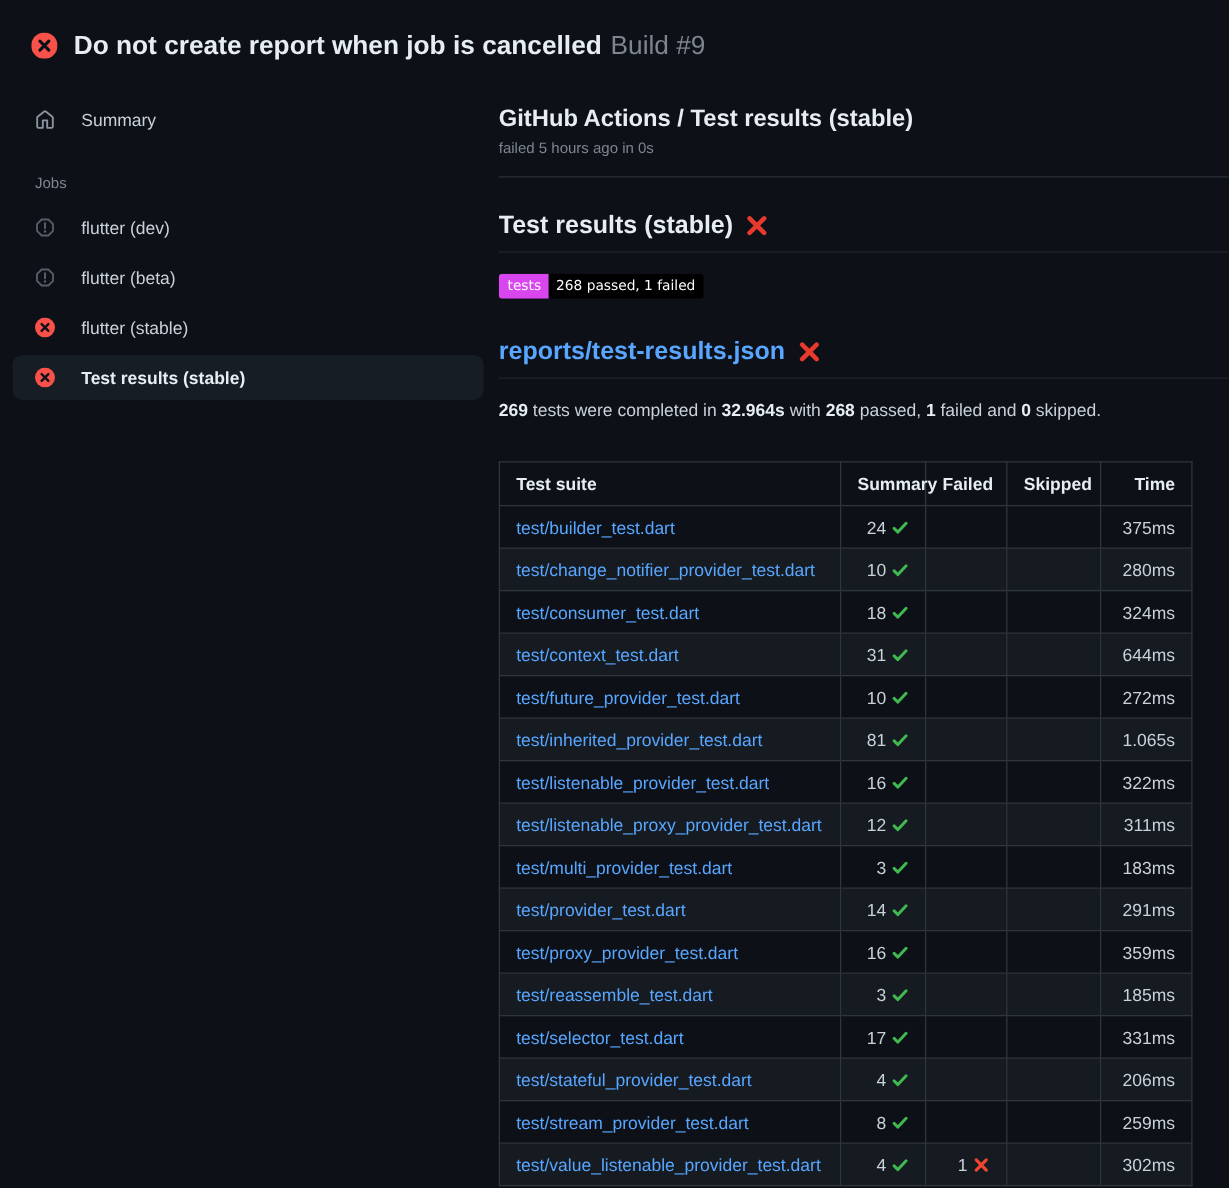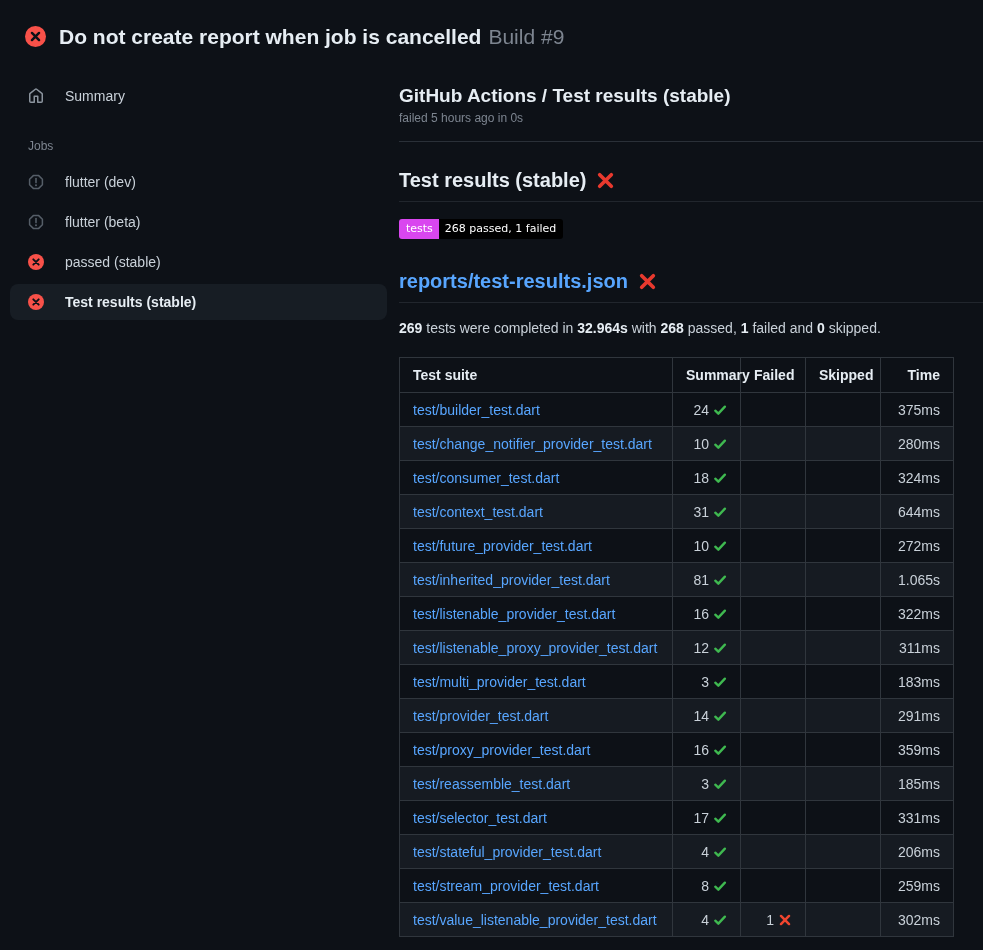--- a/index.html
+++ b/index.html
@@ -71,21 +71,21 @@
     border-radius: 3px; overflow: hidden; line-height: 14px;
   }
   .badge .badge-label { background: #d946ef; padding: 3px 6px 3px 7px; }
   .badge .badge-value { background: #000000; padding: 3px 7px 3px 6px; }
 
   .summary-line { margin-top: 17px; font-size: 14px; color: #c9d1d9; }
   .summary-line b { color: #e6edf3; font-weight: 700; }
 
   
   table.results {
-    border-collapse: collapse; margin-top: 21px; width: 554px;
+    border-collapse: collapse; margin-top: 33px; width: 554px;
     font-size: 14px; table-layout: fixed;
   }
   table.results th, table.results td { border: 1px solid #30363d; }
   table.results th {
     font-weight: 700; color: #e6edf3; text-align: right;
     padding: 8px 13px; height: 35px;
   }
   table.results th.suite-col { text-align: left; }
   table.results td { padding: 0 13px; height: 34px; text-align: right; }
   table.results td.suite-cell { text-align: left; }
@@ -143,21 +143,21 @@
             </span>
             <span>flutter (beta)</span>
           </li>
           <li class="side-item">
             <span class="ico">
               <svg width="16" height="16" viewBox="0 0 16 16">
                 <circle cx="8" cy="8" r="8" fill="#f85149"></circle>
                 <path d="M5.3 5.3 L10.7 10.7 M10.7 5.3 L5.3 10.7" stroke="#0d1117" stroke-width="1.9" stroke-linecap="round"></path>
               </svg>
             </span>
-            <span>passed (stable)</span>
+            <span>flutter (stable)</span>
           </li>
           <li class="side-item selected">
             <span class="ico">
               <svg width="16" height="16" viewBox="0 0 16 16">
                 <circle cx="8" cy="8" r="8" fill="#f85149"></circle>
                 <path d="M5.3 5.3 L10.7 10.7 M10.7 5.3 L5.3 10.7" stroke="#0d1117" stroke-width="1.9" stroke-linecap="round"></path>
               </svg>
             </span>
             <span>Test results (stable)</span>
           </li>

